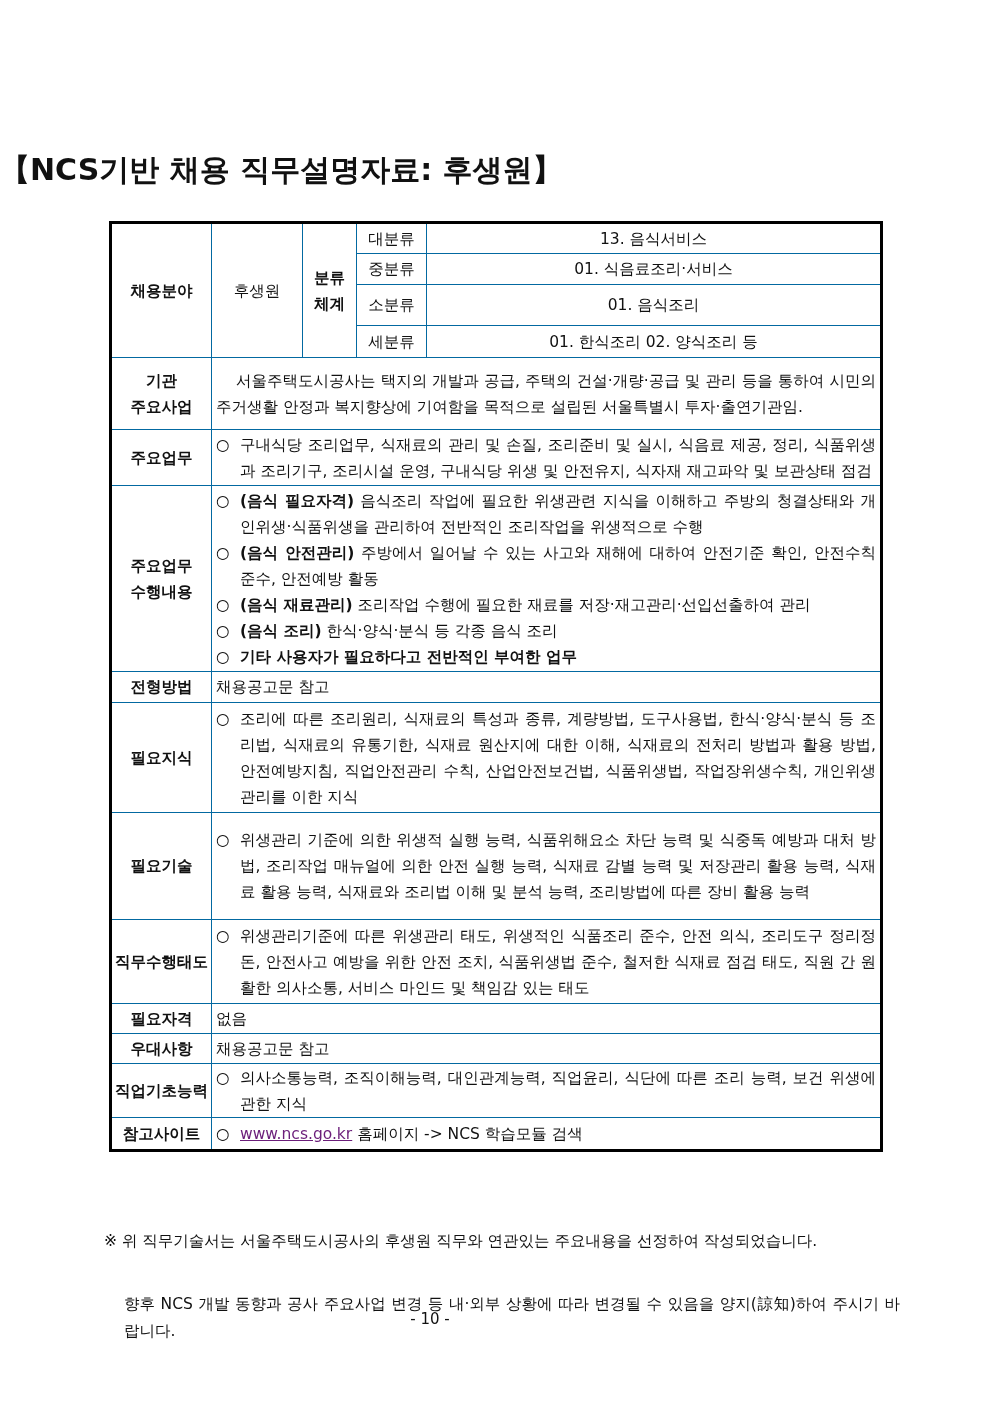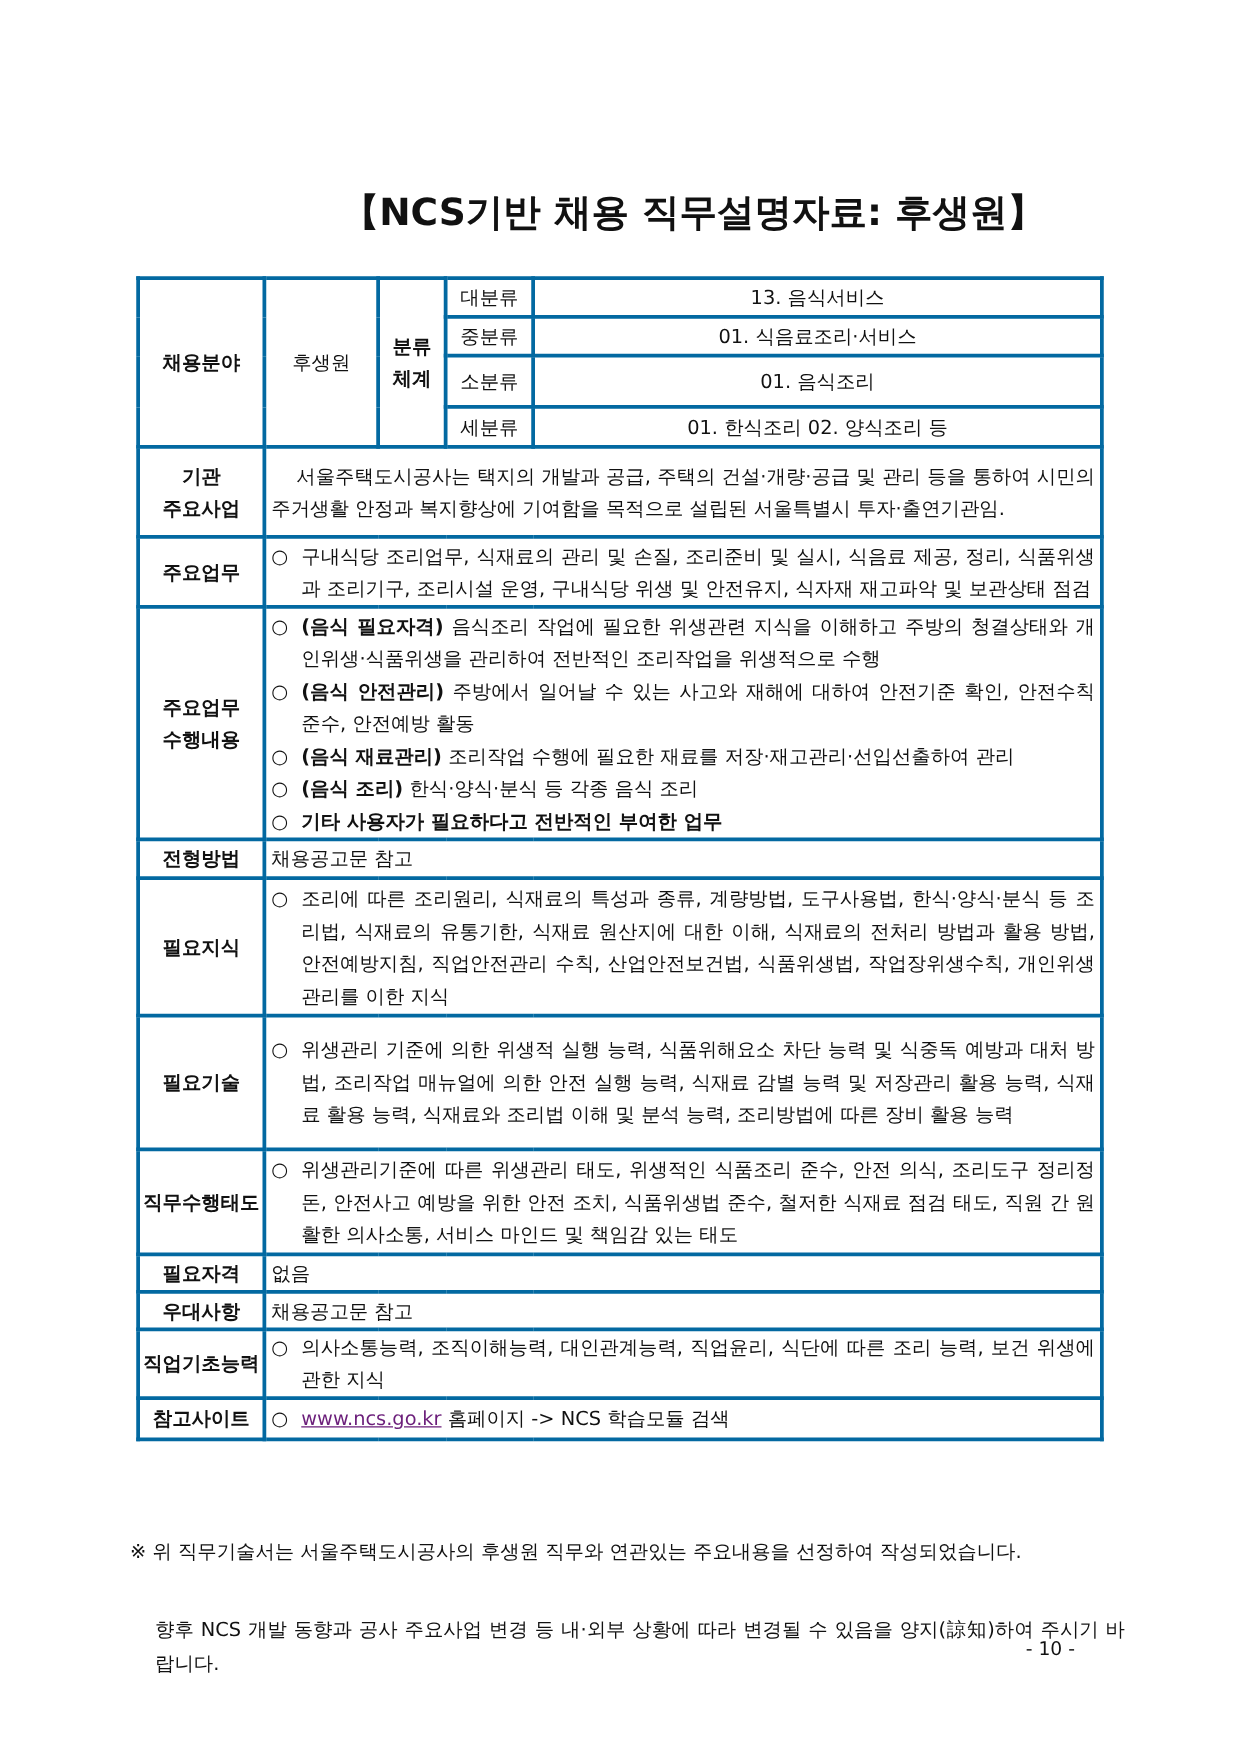--- a/index.html
+++ b/index.html
@@ -3,48 +3,48 @@
   <meta charset="utf-8">
   <style>
     html, body { margin: 0; padding: 0; background: #ffffff; }
     body {
       width: 992px; height: 1403px; position: relative; overflow: hidden;
       font-family: "DejaVu Sans", "Liberation Sans", sans-serif;
       color: #111;
     }
     .title {
       position: absolute; left: 0; top: 150px; width: 836px;
-      text-align: right; font-size: 30px; font-weight: bold; letter-spacing: 0px;
+      text-align: left; font-size: 30px; font-weight: bold; letter-spacing: 0px;
       font-family: "DejaVu Sans", sans-serif;
     }
     table.main {
       position: absolute; left: 109px; top: 221px; width: 774px;
       border-collapse: collapse; table-layout: fixed;
       border: 3px solid #000;
       font-size: 15.5px;
     }
     table.main td {
-      border: 3px solid #0369a1; padding: 0 4px; vertical-align: middle;
+      border: 1px solid #0369a1; padding: 0 4px; vertical-align: middle;
       line-height: 26px;
     }
     .lbl { text-align: center; font-weight: bold; padding: 0 !important; }
     .center { text-align: center; }
     .bold { font-weight: bold; }
     .item { padding-left: 24px; text-indent: -24px; text-align: justify; }
     .circle { display: inline-block; width: 24px; text-indent: 0; }
     .thick-top td { border-top: 2px solid #000; }
     a.link { color: #6b1e7a; text-decoration: underline; }
     .note {
       position: absolute; left: 104px; top: 1228px; width: 796px;
       font-size: 15.5px; line-height: 27px;
     }
     .note .line1 { display: block; }
     .note .rest { display: block; padding-left: 20px; text-align: justify; margin-top: 36px; }
     .pagenum {
-      position: absolute; left: 0; top: 1310px; width: 860px; text-align: right;
+      position: absolute; left: 0; top: 1310px; width: 860px; text-align: center;
       font-size: 15px;
     }
   </style>
 </head>
 <body>
 
 <div class="title">【NCS기반 채용 직무설명자료: 후생원】</div>
 
 <table class="main">
   <colgroup>

